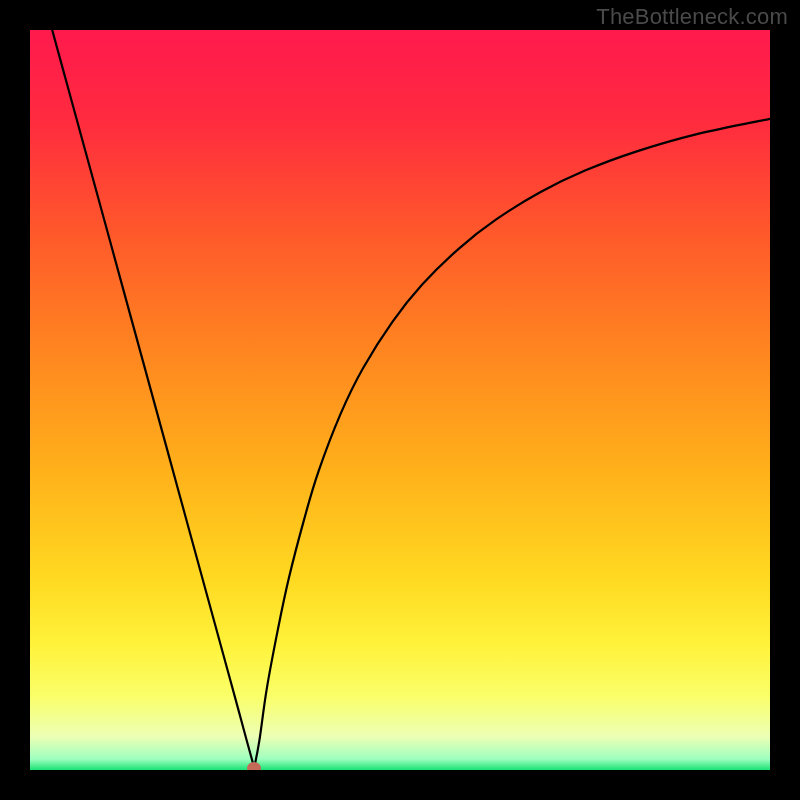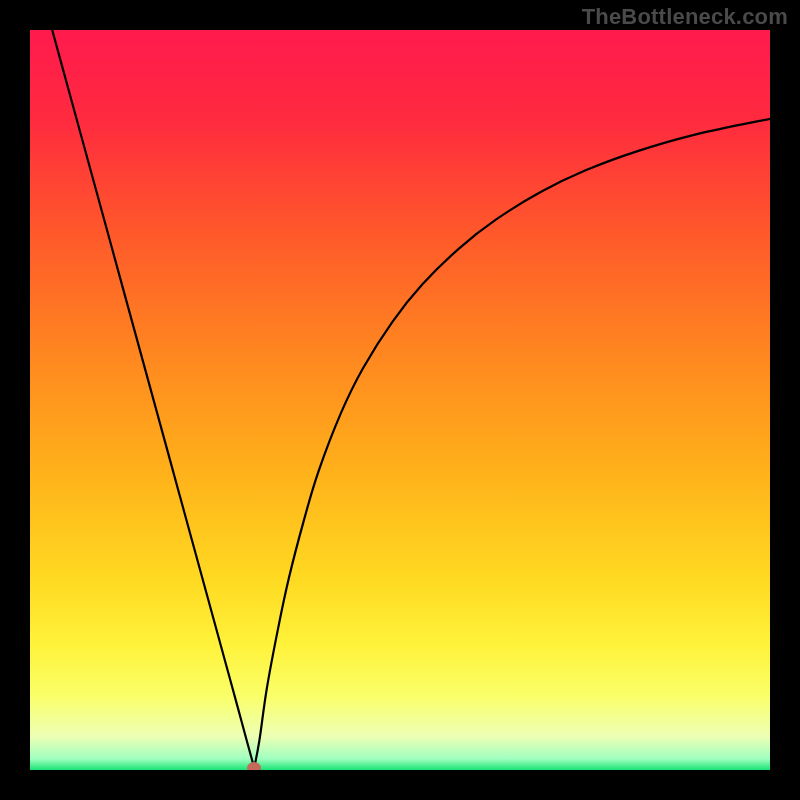--- a/index.html
+++ b/index.html
@@ -16,21 +16,21 @@
     width: 800px;
     height: 800px;
     background: #000;
   }
   .watermark {
     position: absolute;
     top: 4px;
     right: 12px;
     color: #4a4a4a;
     font-size: 22px;
-    font-weight: 700;
+    font-weight: 400;
     letter-spacing: 0.2px;
     z-index: 10;
   }
   .plot-area {
     position: absolute;
     left: 30px;
     top: 30px;
     width: 740px;
     height: 740px;
     overflow: hidden;

